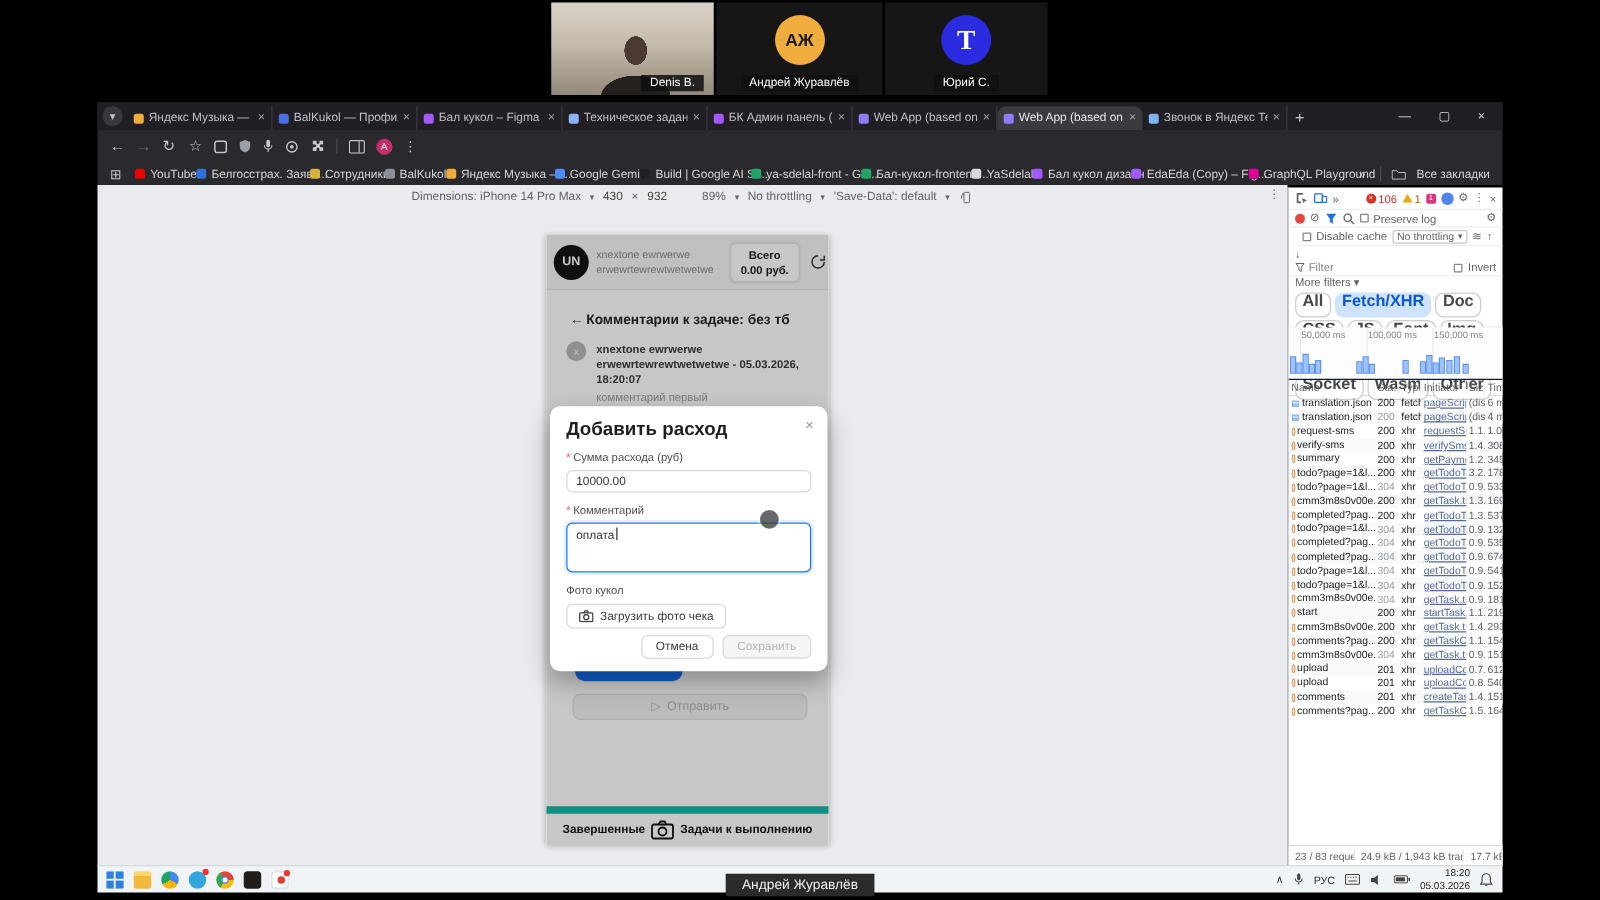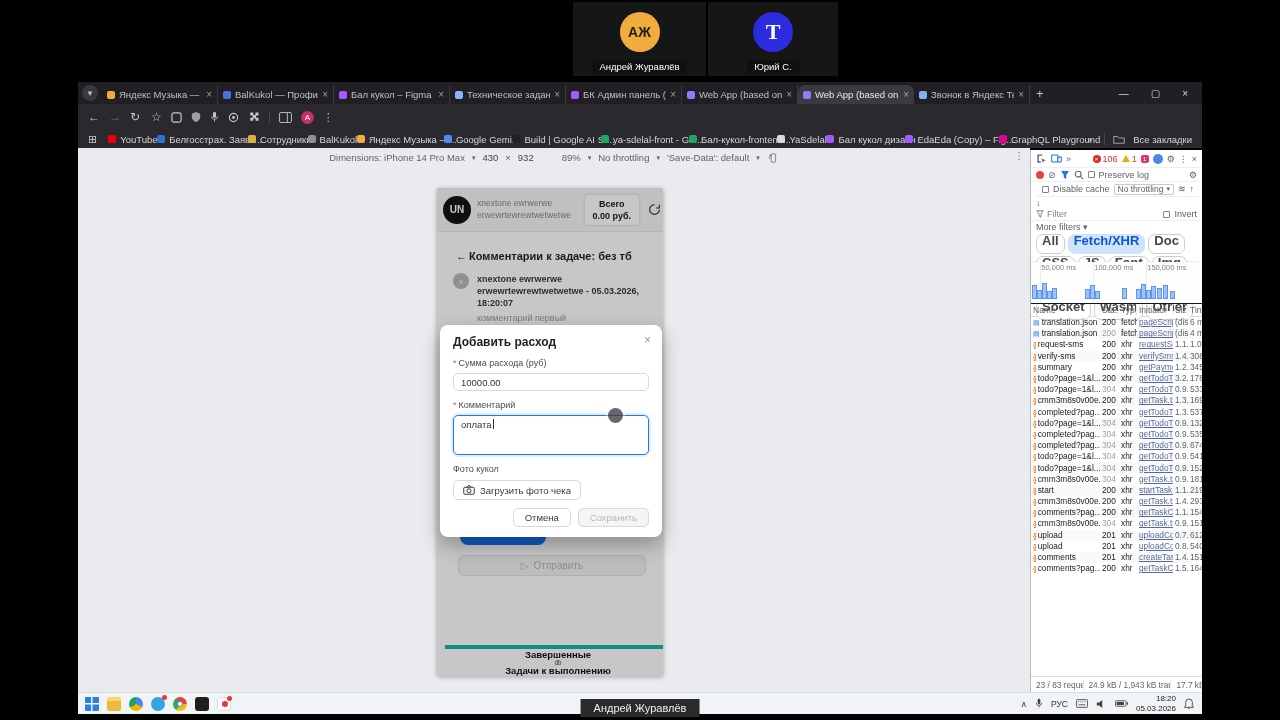--- a/index.html
+++ b/index.html
@@ -63,26 +63,26 @@
   .logout-ic{position:absolute;right:2px;top:15px;}
   .back-row{margin-top:18px;padding:0 19px;font-weight:bold;font-size:11px;color:#262626;display:flex;align-items:center;gap:2px;}
   .comment{padding:11px 16px 0 16px;display:flex;gap:8px;}
   .c-avatar{width:16px;height:16px;border-radius:50%;background:#b9b9b9;color:#fff;font-size:8px;display:flex;align-items:center;justify-content:center;flex:0 0 auto;}
   .c-body{font-size:9px;width:168px;}
   .c-title{font-weight:bold;color:#3a3a3a;line-height:1.35;}
   .c-text{color:#9c9c9c;margin-top:4px;}
   .thumb{margin-top:5px;width:58px;height:14px;border:1px solid #9a9a9a;background:#fdfdfd;display:flex;align-items:center;justify-content:center;overflow:hidden;}
   .blue-btn{position:absolute;left:23px;top:341px;width:86px;height:16px;border-radius:9px;background:#1677ff;}
   .send-btn{position:absolute;left:21px;top:367px;width:188px;height:21px;border-radius:6px;background:#f1f1f1;border:1px solid #e0e0e0;color:#b3b3b3;font-size:10px;display:flex;align-items:center;justify-content:center;gap:5px;}
-  .bottom-nav{position:absolute;left:8px;bottom:0;width:100%;height:31px;background:#fff;border-top:4px solid #14b8a6;display:flex;align-items:center;justify-content:space-between;padding:0 13px;font-size:9.5px;font-weight:bold;color:#141414;flex-direction:column;}
+  .bottom-nav{position:absolute;left:0;bottom:0;width:100%;height:31px;background:#fff;border-top:6px solid #14b8a6;display:flex;align-items:center;justify-content:space-between;padding:0 13px;font-size:9.5px;font-weight:bold;color:#141414;}
   .phone-dim{position:absolute;inset:0;background:rgba(0,0,0,.22);}
 
   
   .modal{position:absolute;left:440px;top:325px;width:222px;height:212px;background:#fff;border-radius:8px;box-shadow:0 8px 20px rgba(0,0,0,.3);padding:10px 13px;z-index:40;font-size:9px;color:#444;}
-  .modal-title{font-size:12px;font-weight:bold;color:#1f1f1f;}
+  .modal-title{font-size:15px;font-weight:bold;color:#1f1f1f;}
   .modal-close{position:absolute;right:11px;top:8px;color:#999;font-size:12px;}
   .req{color:#ff4d4f;margin-right:2px;}
   .field-label{margin-top:9px;font-size:9px;color:#4c4c4c;}
   .amount-input{display:block;width:196px;height:18px;border:1px solid #d9d9d9;border-radius:5px;padding:0 7px;font-size:9.5px;color:#333;margin-top:5px;background:#fff;}
   .comment-box{height:40px;border:1.5px solid #1677ff;border-radius:5px;box-shadow:0 0 0 2px rgba(22,119,255,.12);padding:3px 7px;margin-top:5px;font-size:9.5px;color:#333;}
   .caret{display:inline-block;width:1px;height:10px;background:#333;margin-left:1px;vertical-align:-1px;}
   .upload-btn{margin-top:6px;height:20px;border:1px solid #d9d9d9;border-radius:5px;background:#fff;padding:0 9px;font-size:9.5px;color:#3a3a3a;display:inline-flex;align-items:center;gap:5px;}
   .modal-foot{position:absolute;right:13px;bottom:10px;display:flex;gap:7px;}
   .btn{height:19px;padding:0 11px;border:1px solid #d9d9d9;border-radius:5px;background:#fff;font-size:9.5px;color:#3a3a3a;}
   .btn.disabled{background:#f5f5f5;color:rgba(0,0,0,.27);}
@@ -146,20 +146,23 @@
   .ic-red i{position:absolute;left:3.5px;top:3.5px;width:6px;height:6px;border-radius:50%;background:#e03c31;}
   .tray{margin-left:auto;display:flex;align-items:center;gap:8px;margin-right:8px;font-size:8.5px;color:#333;}
   .dtstack{text-align:right;line-height:1.15;font-size:8px;color:#222;}
   .speaker{position:absolute;left:50%;transform:translateX(-50%);top:699px;background:#2b2b2b;color:#efefef;font-size:11px;padding:3px 13px;z-index:50;white-space:nowrap;}
 </style>
 </head>
 <body>
 
 <div class="screen">
 
+  <div class="tile tile-cam">
+    <span class="name-pill">Denis B.</span>
+  </div>
   <div class="tile tile-a">
     <span class="avatar-circle" style="background:#f0ad3d;">АЖ</span>
     <span class="name-pill">Андрей Журавлёв</span>
   </div>
   <div class="tile tile-b">
     <span class="avatar-circle serif" style="background:#2b2bdf;">T</span>
     <span class="name-pill">Юрий С.</span>
   </div>
 
   <div class="browser">

